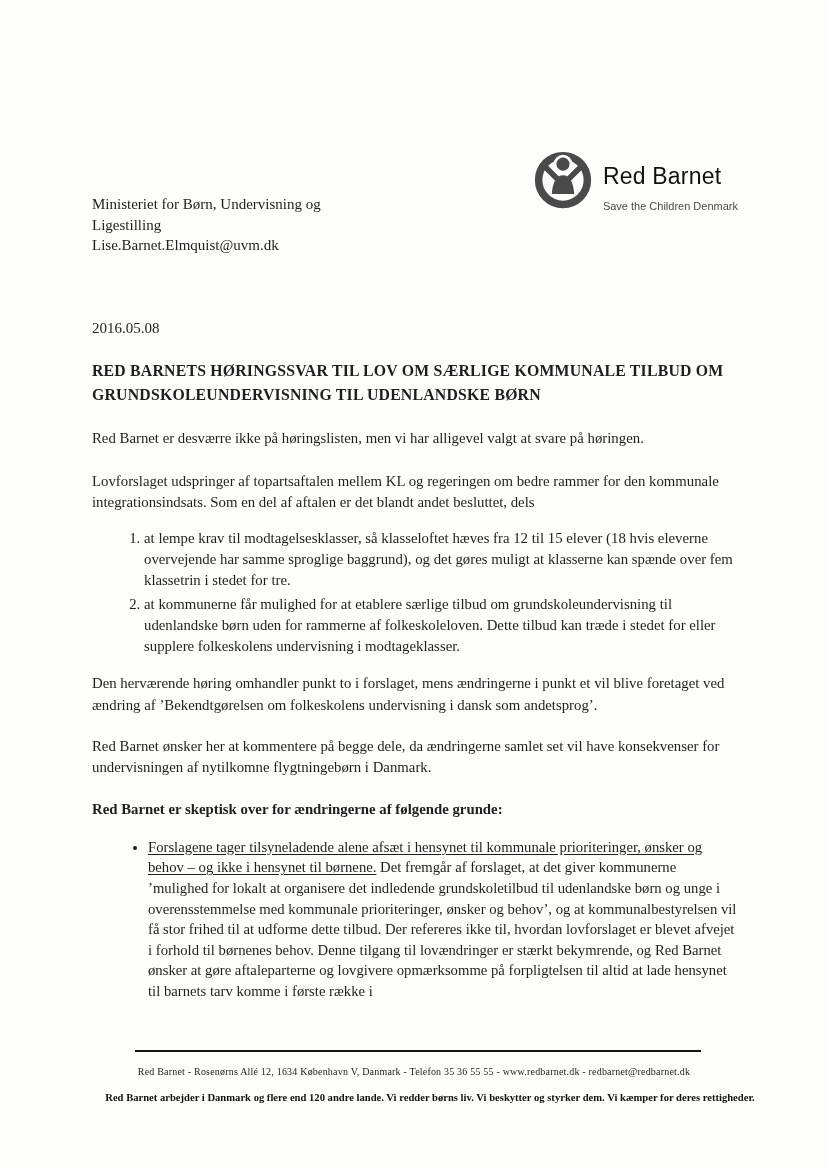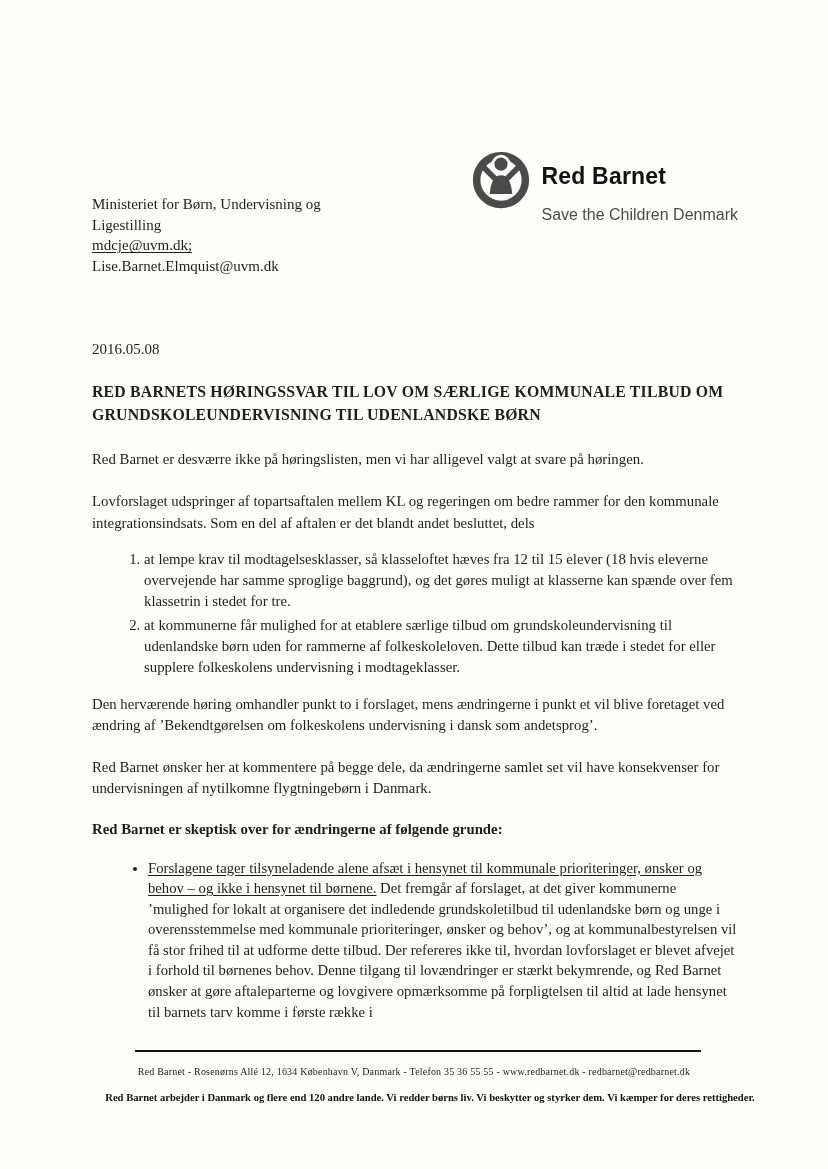--- a/index.html
+++ b/index.html
@@ -11,22 +11,22 @@
   }
   .content { padding:0 88px 0 92px; }
 
   
   .letterhead { padding-top:150px; display:flex; justify-content:space-between; align-items:flex-start; }
   .recipient { margin-top:44px; font-size:15px; line-height:1.38; }
   .underline { text-decoration:underline; text-underline-offset:2px; }
   .logo-block { display:flex; align-items:flex-start; gap:10px; margin-right:2px; }
   .logo-mark { display:inline-block; width:60px; height:60px; }
   .logo-text { display:flex; flex-direction:column; margin-top:14px; }
-  .brand { font-family:"Liberation Sans", sans-serif; font-weight:bold; font-size:23px; color:#111; letter-spacing:.2px; line-height:1.05; }
-  .tagline { font-family:"Liberation Sans", sans-serif; font-size:16px; color:#4b4b4b; margin-top:18px; }
+  .brand { font-family:"Liberation Sans", sans-serif; font-weight:normal; font-size:23px; color:#111; letter-spacing:.2px; line-height:1.05; }
+  .tagline { font-family:"Liberation Sans", sans-serif; font-size:11px; color:#4b4b4b; margin-top:12px; }
 
   
   .date { margin-top:64px; font-size:15px; }
   .title { margin-top:22px; font-size:15.8px; font-weight:bold; line-height:1.5; letter-spacing:.2px; }
   p.body-text { font-size:14.8px; line-height:1.44; }
   .mt-p1 { margin-top:22px; }
   .mt-p2 { margin-top:21px; }
   .mt-p3 { margin-top:16px; }
   .mt-p4 { margin-top:20px; }
   .mt-bold { margin-top:20px; font-weight:bold; }
@@ -42,21 +42,20 @@
 </head>
 <body>
 
 <div class="page">
   <div class="content">
 
     <div class="letterhead">
       <div class="recipient">
         <div>Ministeriet for Børn, Undervisning og</div>
         <div>Ligestilling</div>
-        <div class="underline">mdcje@uvm.dk;</div>
         <div>Lise.Barnet.Elmquist@uvm.dk</div>
       </div>
 
       <div class="logo-block">
         <span class="logo-mark">
           <svg width="60" height="60" viewBox="0 0 64 64" aria-hidden="true">
             <circle cx="32" cy="32" r="26" fill="none" stroke="#4a4a4a" stroke-width="8"></circle>
             <path d="M32 27 C25 27 21 34 20 47 L44 47 C43 34 39 27 32 27 Z" fill="#4a4a4a"></path>
             <path d="M26 31 L14 19 M38 31 L50 19" stroke="#4a4a4a" stroke-width="6" stroke-linecap="round"></path>
             <circle cx="32" cy="15" r="8.5" fill="#4a4a4a" stroke="#fdfdfb" stroke-width="3"></circle>

